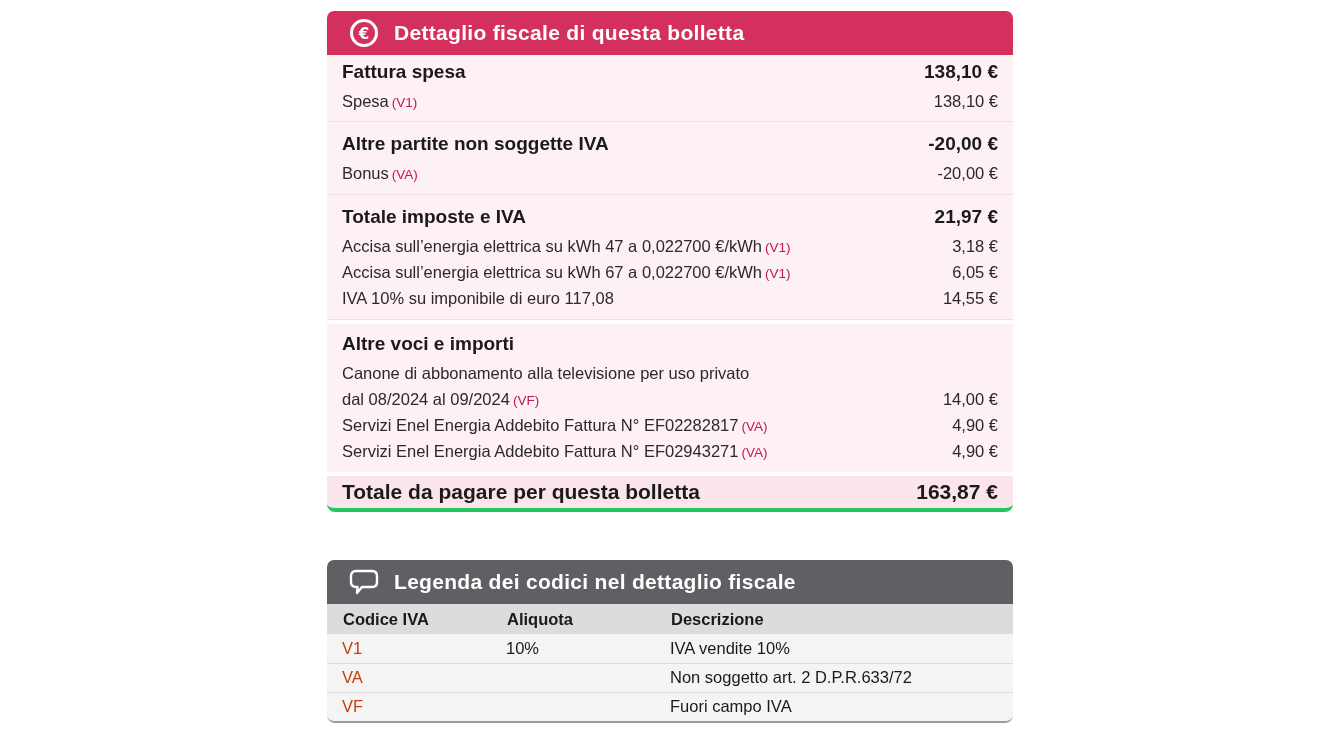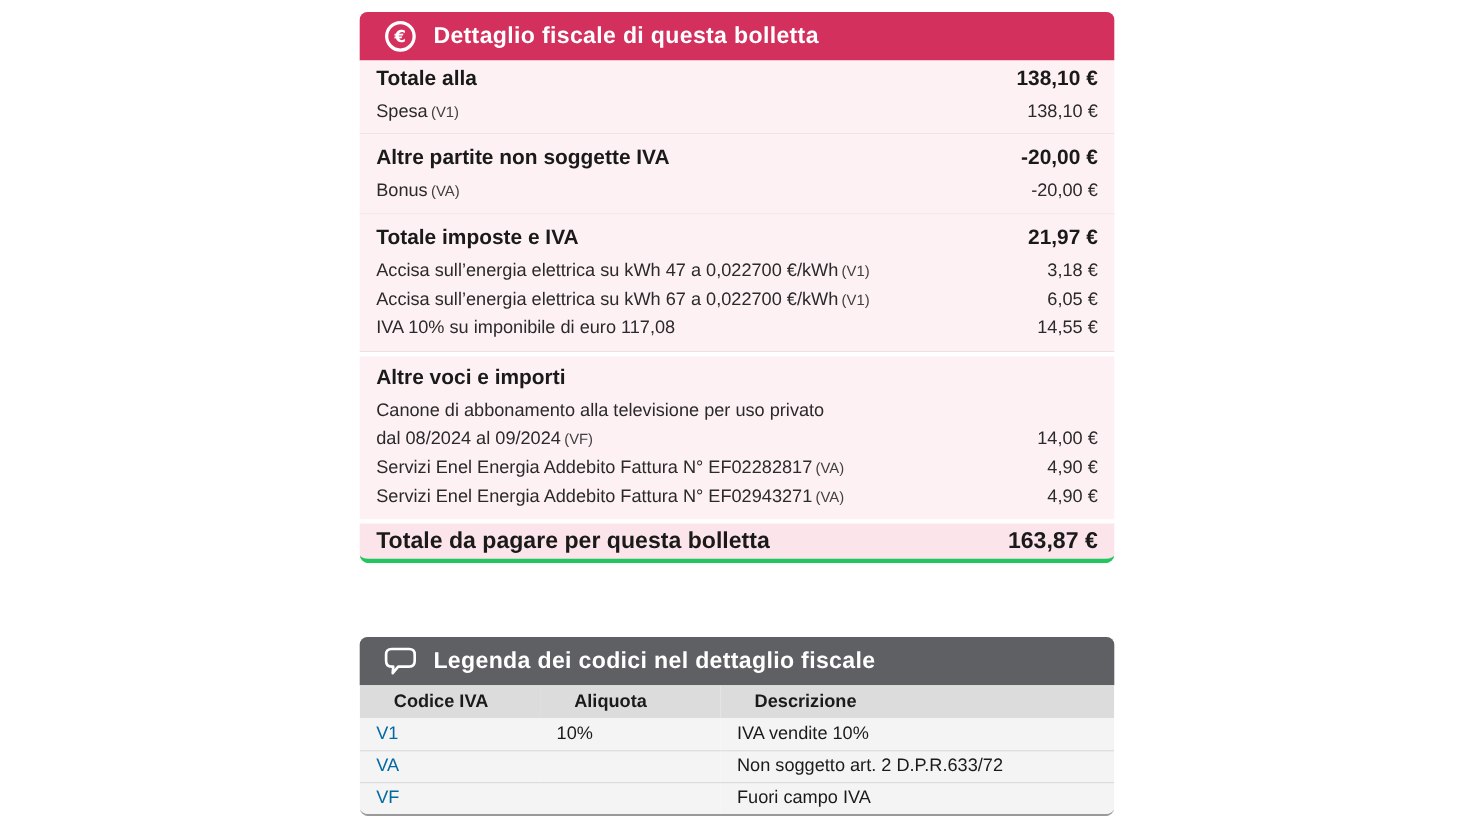--- a/index.html
+++ b/index.html
@@ -1,69 +1,69 @@
 <!DOCTYPE html>
 <html><head>
 <meta charset="utf-8">
 <style>
   * { box-sizing: border-box; margin: 0; padding: 0; }
   html, body { width: 1344px; height: 756px; background: #ffffff; overflow: hidden; }
   body { font-family: "Liberation Sans", "DejaVu Sans", sans-serif; color: #1a1a1a; position: relative; }
 
   .card { position: absolute; left: 327px; width: 686px; }
   #fiscal-card { top: 11px; }
-  #legend-card { top: 579px; }
+  #legend-card { top: 560px; }
 
   .card-header {
     height: 44px; border-radius: 7px 7px 0 0;
     display: flex; align-items: center; padding-left: 21px;
     color: #ffffff; font-size: 21px; font-weight: bold; letter-spacing: 0.3px;
   }
   .card-header.pink { background: #d3305e; }
   .card-header.grey { background: #5f6064; }
   .card-header .hicon { width: 32px; height: 32px; margin-right: 14px; display: flex; align-items: center; justify-content: center; }
 
   .section { background: #fdf1f4; padding: 0 15px; border-bottom: 1px solid #f2dfe5; }
   .section.gap-top { margin-top: 4px; }
   .row { display: flex; justify-content: space-between; align-items: baseline; }
   .row .label, .row .amount { white-space: nowrap; }
   .row.head { font-size: 19px; font-weight: bold; height: 32px; align-items: center; }
   .row.sub { font-size: 16.5px; height: 26px; align-items: center; color: #2a2a2a; }
-  .code { color: #404040; font-size: 13.5px; margin-left: 3px; }
+  .code { color: #be185d; font-size: 13.5px; margin-left: 3px; }
   .total-pay {
     background: #fbe4ea; height: 36px; margin-top: 4px;
     border-bottom: 4px solid #22c55e; border-radius: 0 0 8px 8px;
     display: flex; justify-content: space-between; align-items: center;
     padding: 0 15px; font-size: 21px; font-weight: bold;
   }
 
   .legend-table { width: 100%; border-collapse: collapse; font-size: 16.5px; }
-  .legend-table th { background: #dcdcdc; text-align: left; font-weight: bold; height: 30px; padding-left: 31px; }
+  .legend-table th { background: #dcdcdc; text-align: left; font-weight: bold; height: 30px; padding-left: 16px; }
   .legend-table td { background: #f4f4f5; height: 29px; padding-left: 15px; border-bottom: 1px solid #dadada; }
-  .legend-table td.c { color: #0369a1; }
+  .legend-table td.c { color: #c2410c; }
   .legend-wrap { border-bottom: 2px solid #9a9a9c; border-radius: 0 0 8px 8px; overflow: hidden; }
   .col1 { width: 164px; } .col2 { width: 164px; }
 </style>
 </head>
 <body>
 
 <div id="fiscal-card" class="card">
   <div class="card-header pink">
     <span class="hicon">
       <svg width="30" height="30" viewBox="0 0 30 30">
           <circle cx="15" cy="15" r="12.5" fill="none" stroke="#fff" stroke-width="3"></circle>
           <text x="15" y="20.5" text-anchor="middle" font-size="15" font-weight="bold" fill="#fff" font-family="DejaVu Sans, sans-serif">€</text>
         </svg>
     </span>
     <span>Dettaglio fiscale di questa bolletta</span>
   </div>
 
   <div class="section" style="padding-top:1px;padding-bottom:7px;">
     <div class="row head">
-      <span class="label">Totale alla</span>
+      <span class="label">Fattura spesa</span>
       <span class="amount">138,10 €</span>
     </div>
     <div class="row sub">
       <span class="label"><span>Spesa</span><span class="code">(V1)</span></span>
       <span class="amount">138,10 €</span>
     </div>
   </div>
 
   <div class="section" style="padding-top:6px;padding-bottom:8px;">
     <div class="row head">

